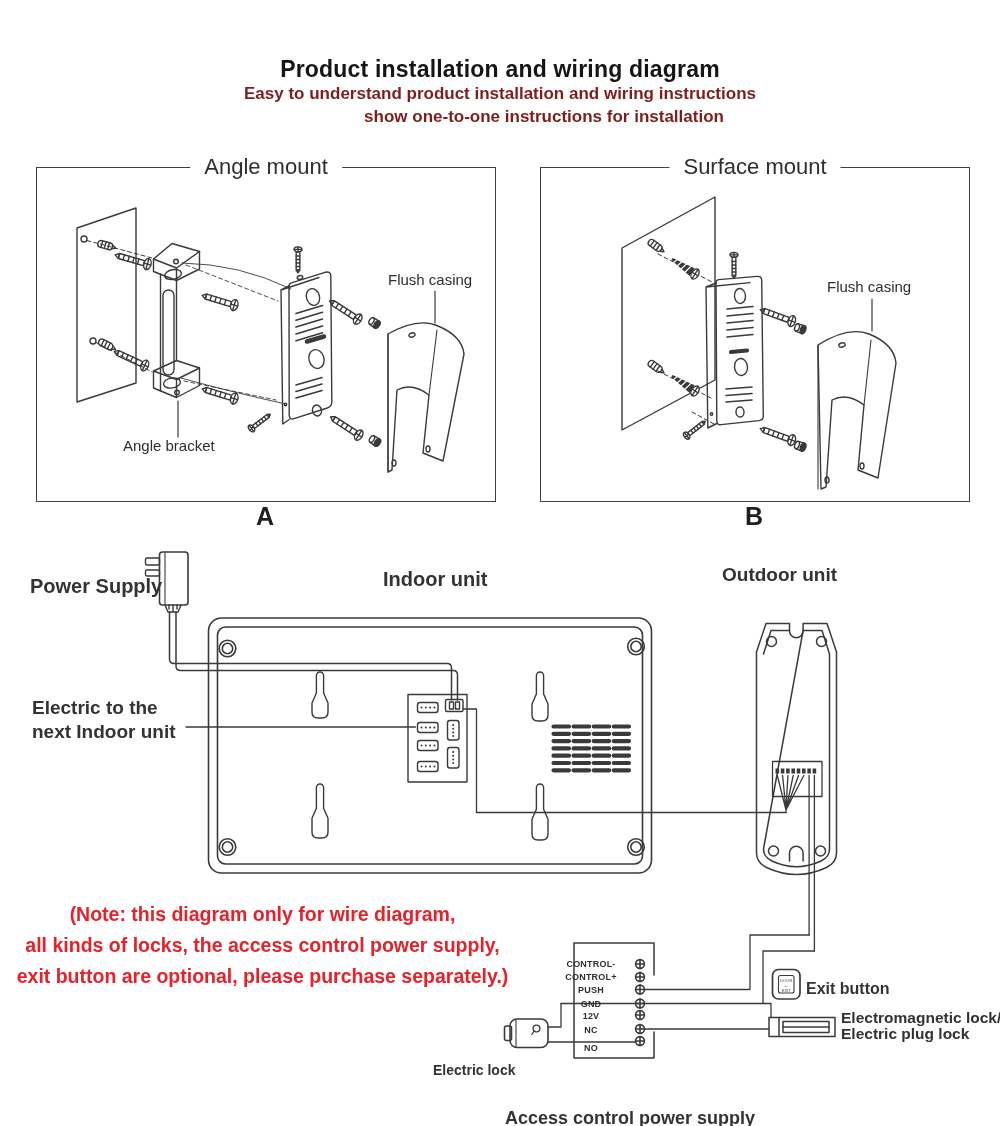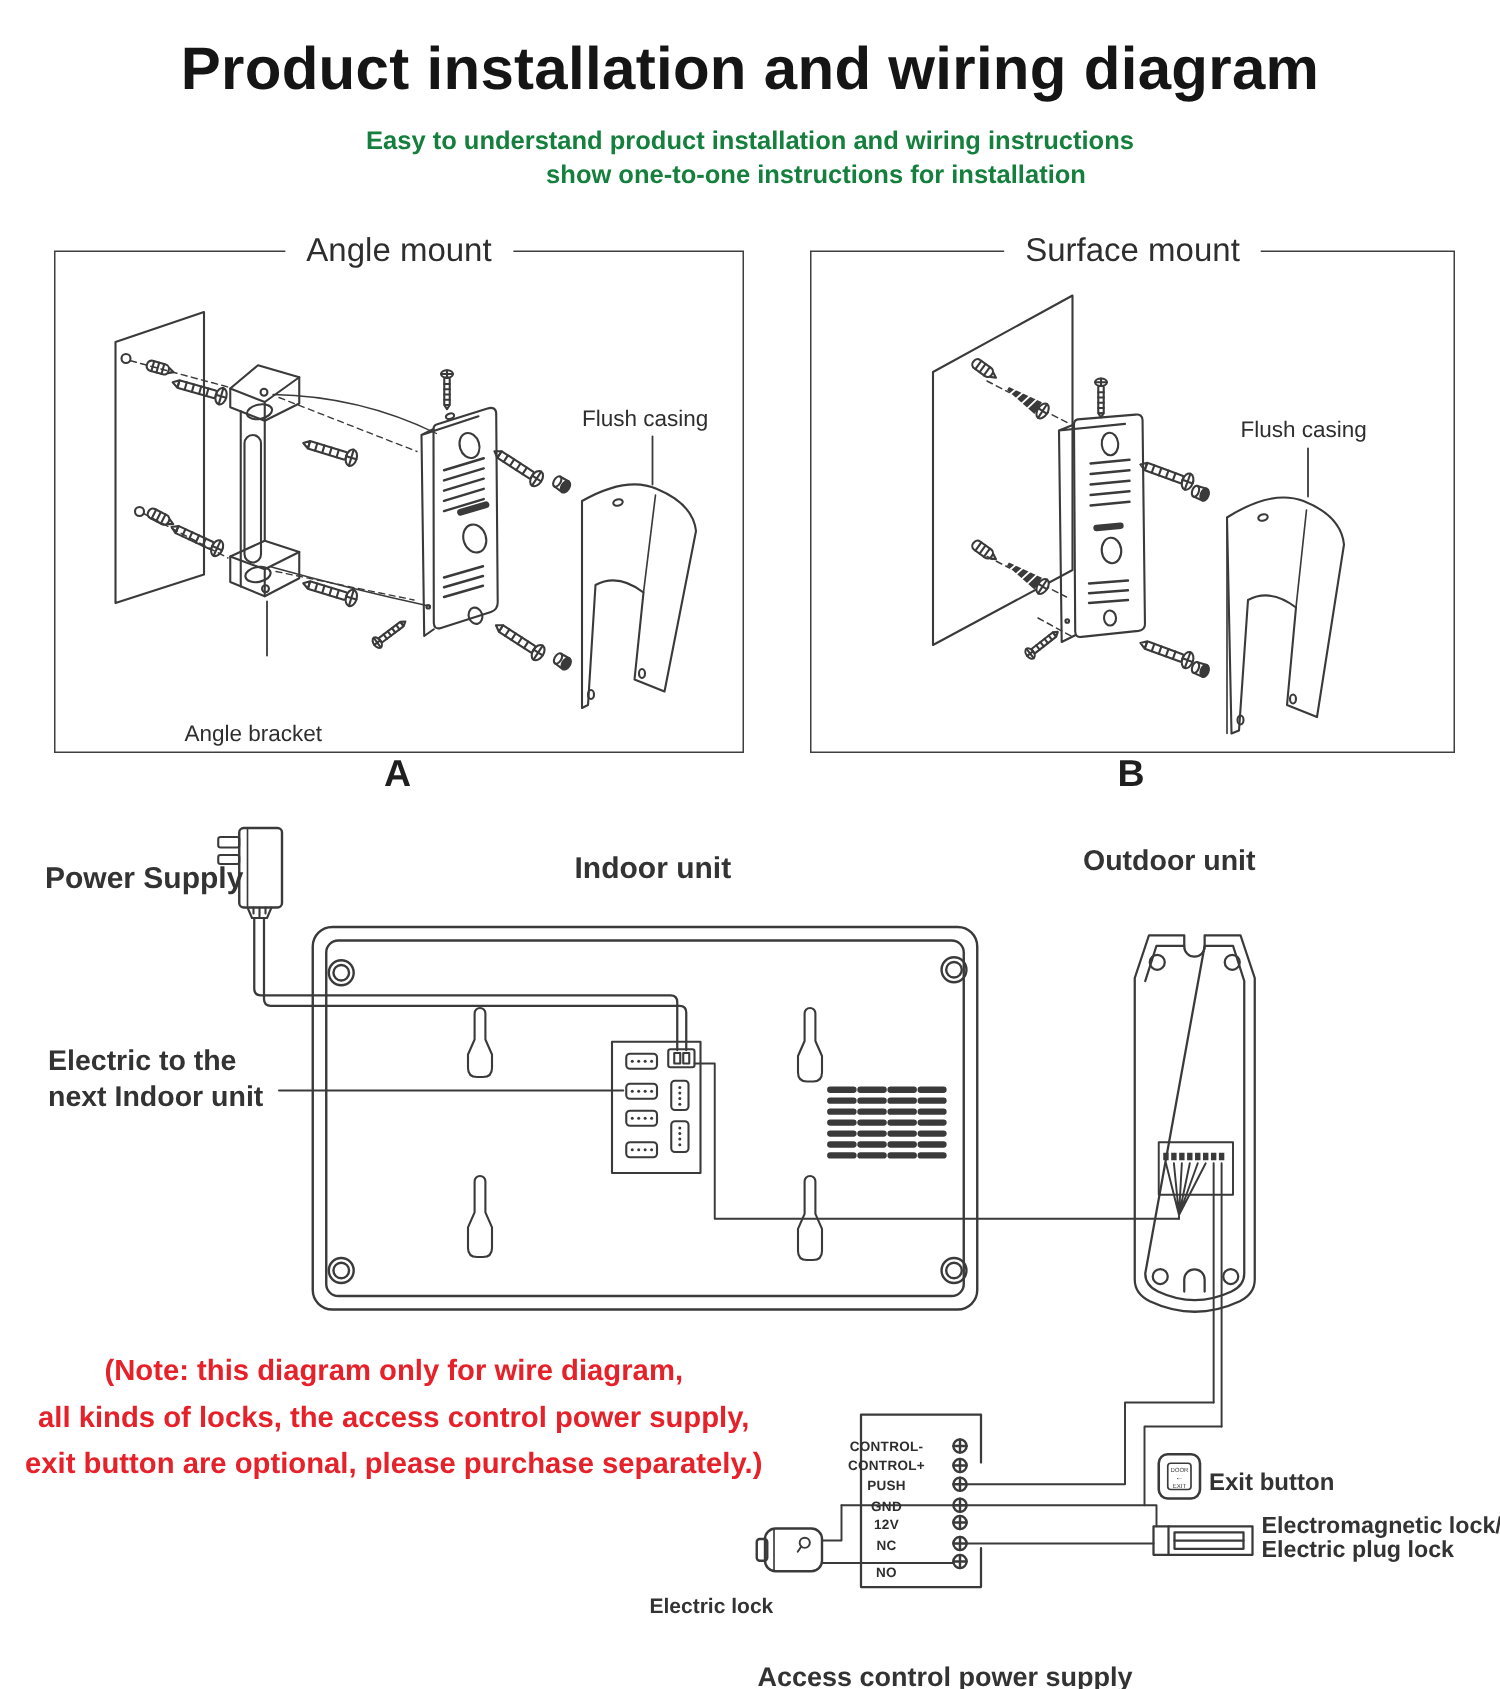--- a/index.html
+++ b/index.html
@@ -1,31 +1,31 @@
 <!DOCTYPE html>
 <html><head>
 <meta charset="utf-8">
 <style>
   html,body{margin:0;padding:0;background:#fff;}
   #page{position:relative;width:1000px;height:1126px;background:#fff;overflow:hidden;
         font-family:"Liberation Sans",sans-serif;color:#333;}
   .abs{position:absolute;}
-  #main-title{left:0;top:24px;width:1000px;text-align:center;font-size:40px;font-weight:bold;color:#151515;letter-spacing:.2px;}
-  .subtitle{left:0;width:1000px;text-align:center;font-size:17px;font-weight:bold;color:#15803d;}
+  #main-title{left:0;top:56px;width:1000px;text-align:center;font-size:23px;font-weight:bold;color:#151515;letter-spacing:.2px;}
+  .subtitle{left:0;width:1000px;text-align:center;font-size:17px;font-weight:bold;color:#7f1d1d;}
   #subtitle1{top:84px;} #subtitle2{top:107px;padding-left:44px;}
   .panel{border:1.5px solid #3f3f3f;background:#fff;}
   #panel-a{left:36px;top:167px;width:458px;height:333px;text-align:center;}
   #panel-b{left:540px;top:167px;width:428px;height:333px;}
   .panel-title{position:absolute;top:-14px;left:50%;transform:translateX(-50%);
                background:#fff;padding:0 14px;font-size:22px;color:#2e2e2e;white-space:nowrap;}
   .panel-letter{width:120px;text-align:center;font-size:25px;font-weight:bold;color:#1f1f1f;}
   #letter-a{left:205px;top:502px;} #letter-b{left:694px;top:502px;}
   .dlabel{color:#333;font-weight:bold;white-space:nowrap;}
   #lbl-flush-a{left:388px;top:271px;font-size:15px;font-weight:normal;color:#2e2e2e;}
-  #lbl-bracket{left:123px;top:437px;font-size:15px;font-weight:normal;color:#2e2e2e;margin-top:44px;}
+  #lbl-bracket{left:123px;top:437px;font-size:15px;font-weight:normal;color:#2e2e2e;}
   #lbl-flush-b{left:827px;top:278px;font-size:15px;font-weight:normal;color:#2e2e2e;}
   #lbl-power{left:30px;top:575px;font-size:20px;}
   #lbl-indoor{left:383px;top:568px;font-size:20px;}
   #lbl-outdoor{left:722px;top:564px;font-size:19px;}
   #lbl-connected{left:32px;top:696px;font-size:19px;line-height:24px;}
   #note{left:10px;top:899px;width:505px;text-align:center;font-size:19.5px;font-weight:bold;
         line-height:31px;color:#e62129;}
   #lbl-electric-lock{left:396px;top:1062px;font-size:14px;margin-left:37px;}
   #lbl-exit{left:806px;top:980px;font-size:16px;}
   #lbl-emlock{left:841px;top:1010px;font-size:15.5px;line-height:16px;}

